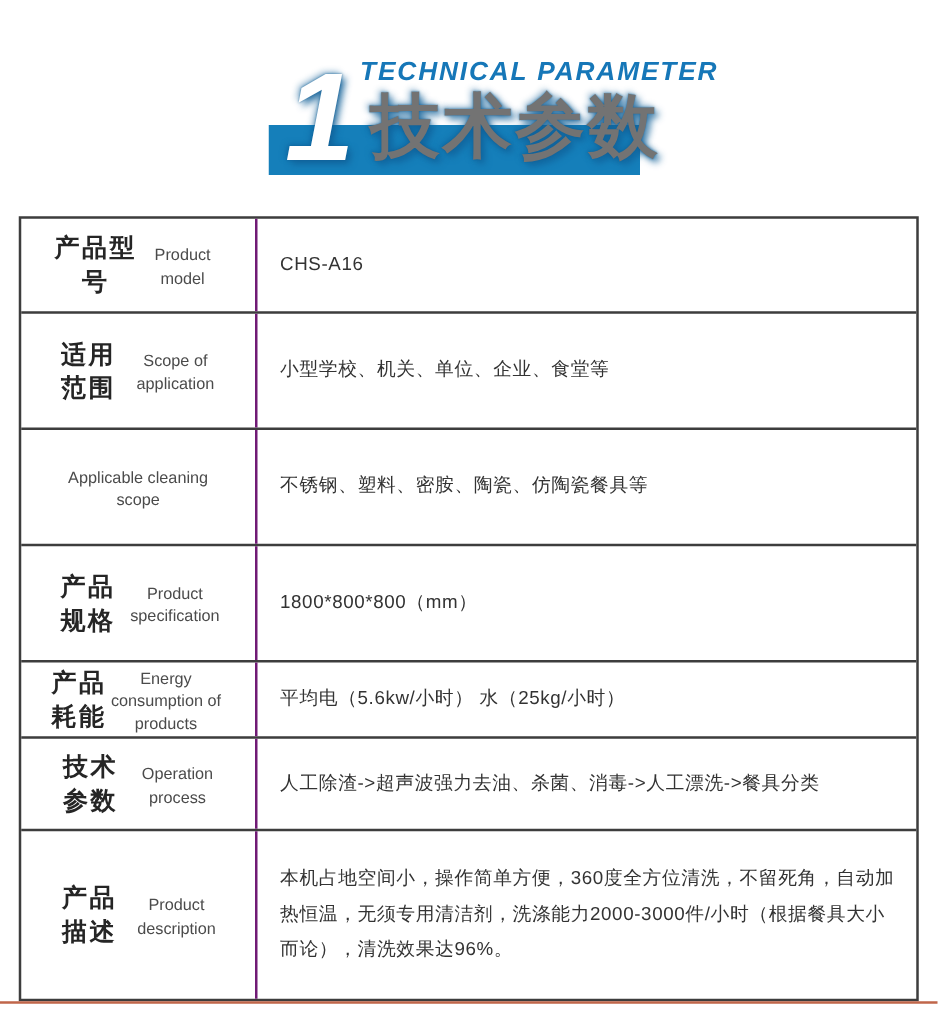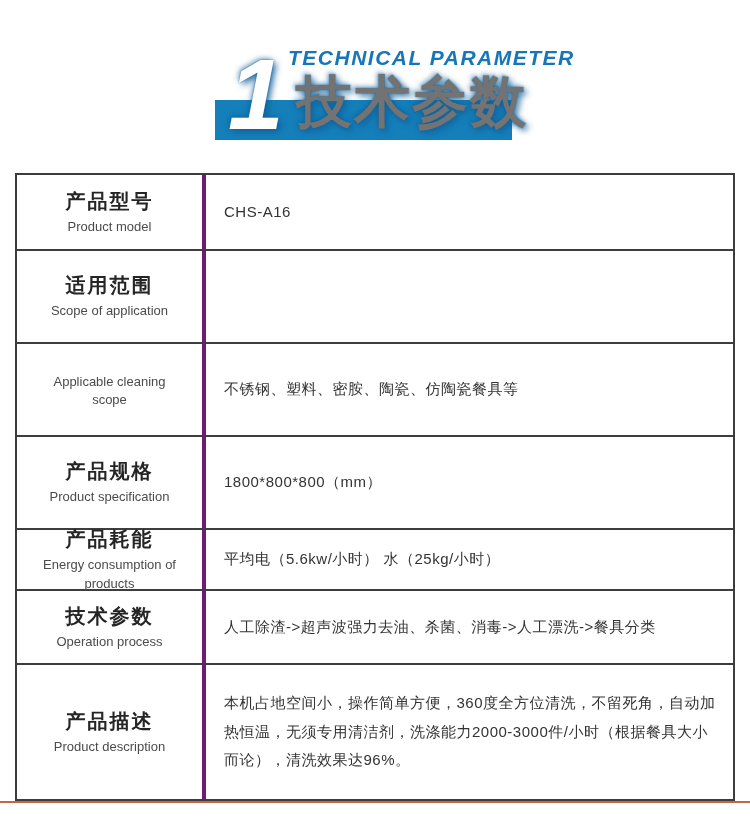--- a/index.html
+++ b/index.html
@@ -35,22 +35,22 @@
   }
 
   
   .spec-table {
     position:absolute; left:15px; top:173px; width:720px;
     border:2px solid #3d3d3d; background:#ffffff;
   }
   .spec-row { display:flex; border-top:2px solid #3d3d3d; }
   .spec-row:first-child { border-top:none; }
   .label-cell {
-    width:189px; flex:0 0 189px; border-right:4px solid #701a75;
-    display:flex; flex-direction:column; align-items:center; justify-content:center;
+    width:189px; flex:0 0 189px; border-right:2px solid #701a75;
+    display:flex; align-items:center; justify-content:center;
     text-align:center; padding:4px 24px;
   }
   .label-zh { font-size:20px; font-weight:bold; color:#252525; letter-spacing:2px; }
   .label-en { font-size:13px; color:#4b4b4b; margin-top:3px; line-height:1.4; }
   .value-cell {
     flex:1 1 auto; display:flex; align-items:center;
     padding:8px 16px 8px 18px;
   }
   .value-text { font-size:15px; color:#333333; line-height:1.9; letter-spacing:0.5px; }
   .h74 { height:74px; } .h75 { height:93px; } .h76 { height:61px; } .h136 { height:136px; }
@@ -80,20 +80,23 @@
     </div>
     <div class="value-cell">
       <div class="value-text">CHS-A16</div>
     </div>
   </div>
 
   <div class="spec-row h75">
     <div class="label-cell">
       <div class="label-zh">适用范围</div>
       <div class="label-en">Scope of application</div>
+    </div>
+    <div class="value-cell">
+      <div class="value-text">小型学校、机关、单位、企业、食堂等</div>
     </div>
   </div>
 
   <div class="spec-row h75">
     <div class="label-cell">
       <div class="label-en">Applicable cleaning scope</div>
     </div>
     <div class="value-cell">
       <div class="value-text">不锈钢、塑料、密胺、陶瓷、仿陶瓷餐具等</div>
     </div>

